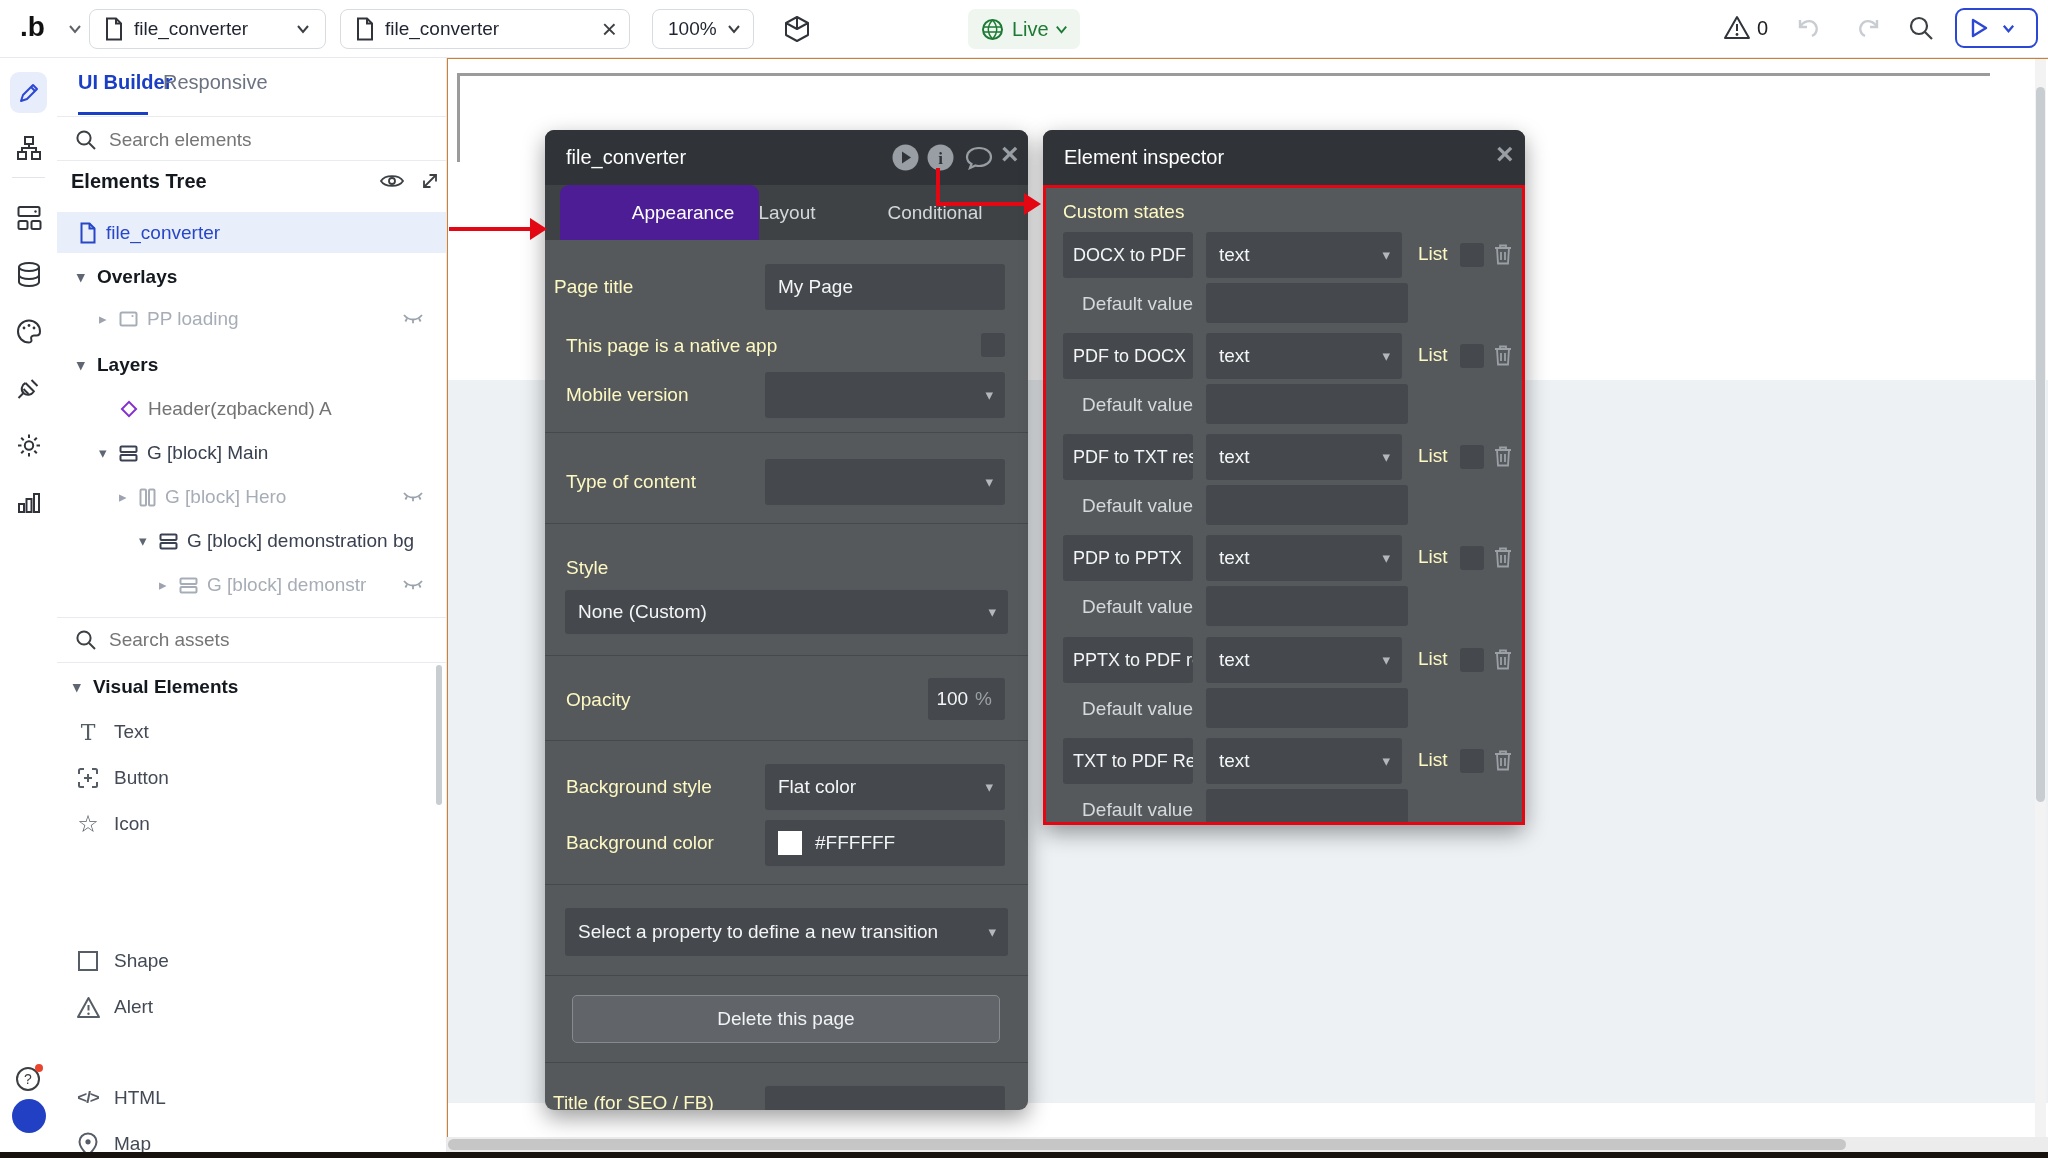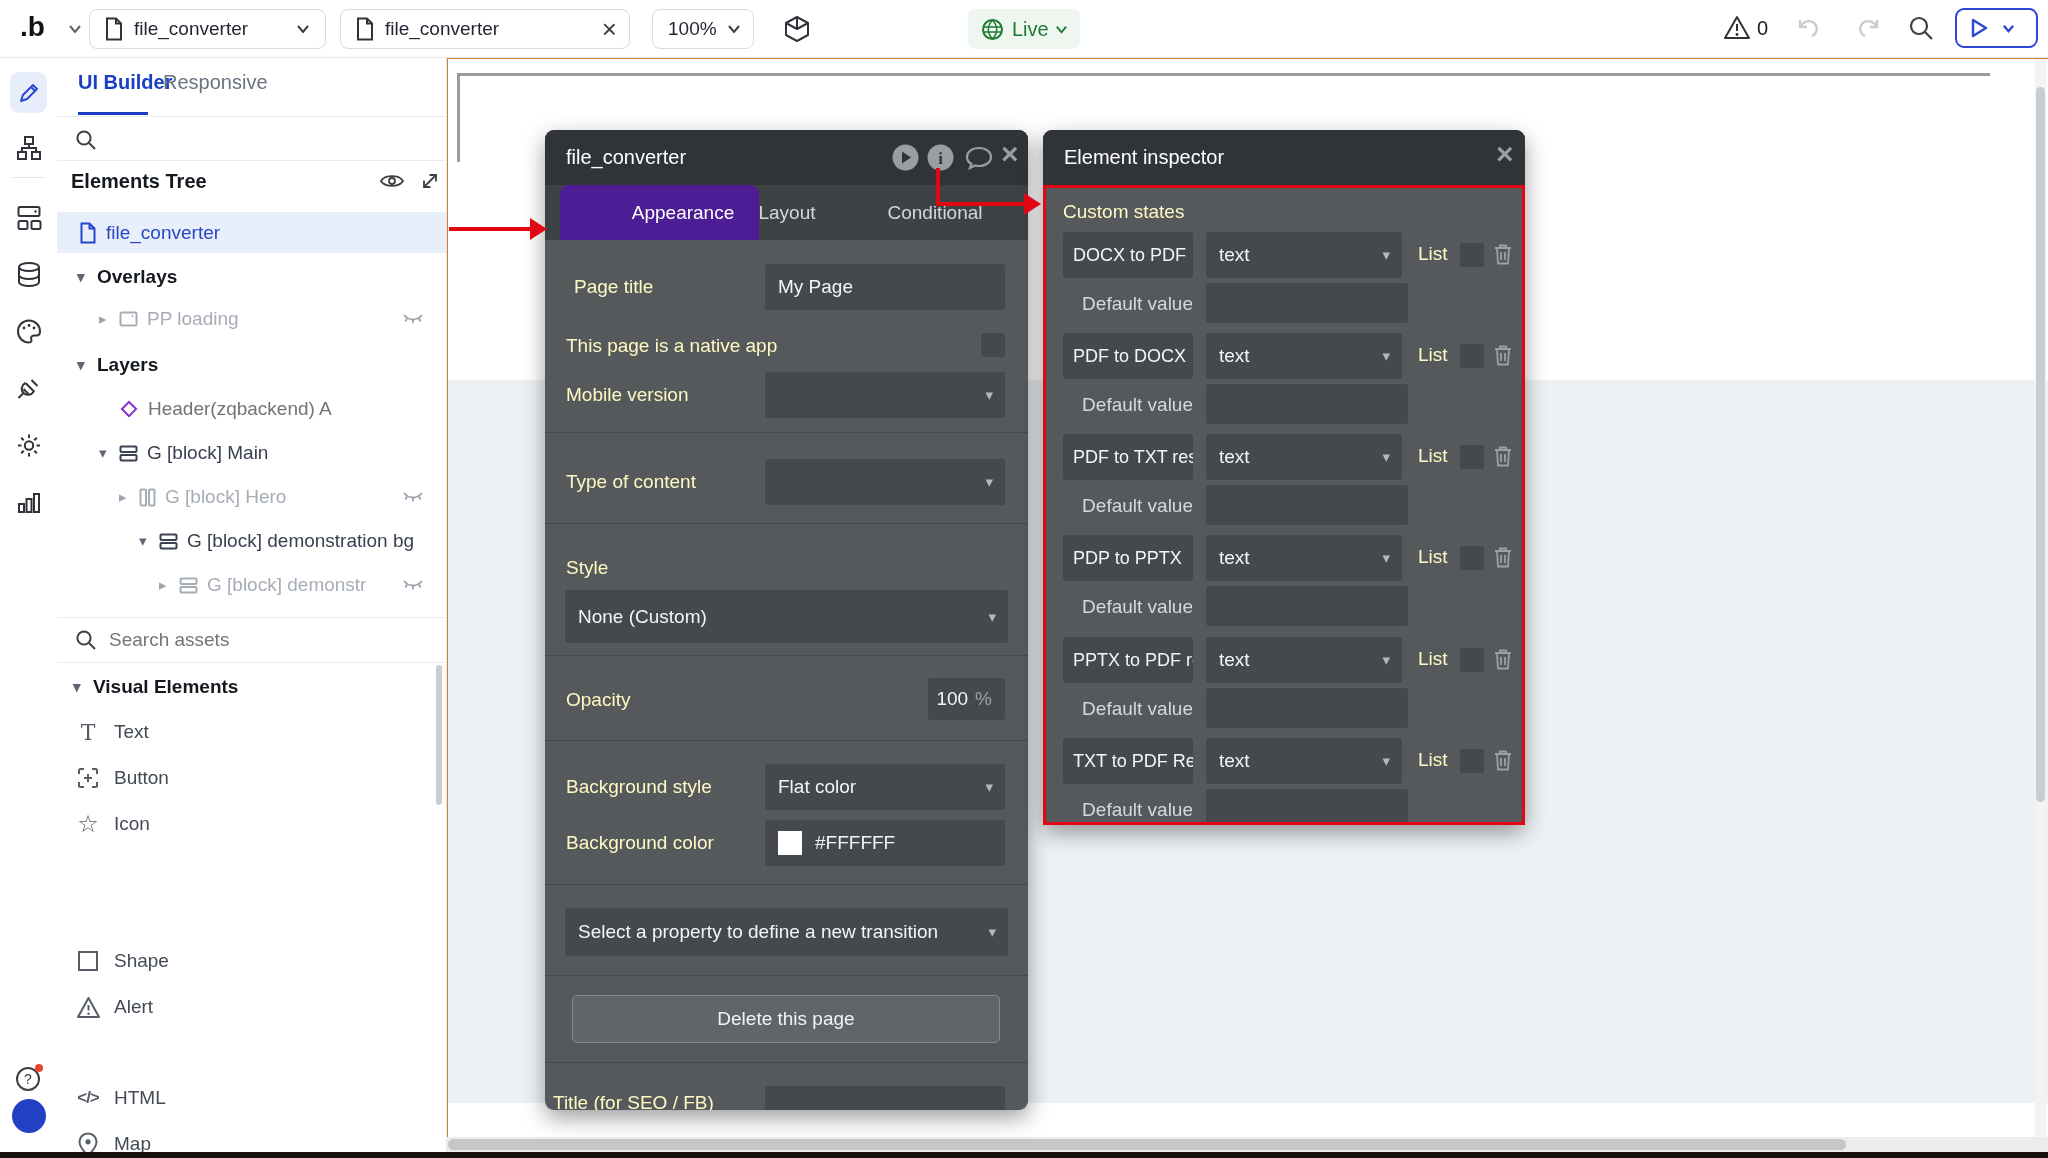--- a/index.html
+++ b/index.html
@@ -251,20 +251,21 @@
     <div class="abs" style="left:21px;top:55px;width:70px;height:3px;background:#1a3fc4;"></div>
     <div class="abs" style="left:106px;top:14px;font-size:20px;color:#6b7280;">Responsive</div>
     <div class="lp-div" style="top:59px;"></div>
 
     <span class="abs" style="left:18px;top:72px;">
       <svg width="22" height="22" viewBox="0 0 22 22">
           <circle cx="9" cy="9" r="6.6" fill="none" stroke="#3c4043" stroke-width="2"></circle>
           <line x1="14" y1="14" x2="20" y2="20" stroke="#3c4043" stroke-width="2"></line>
         </svg>
     </span>
+    <input class="abs" style="left: 50px; top: 66px; width: 300px; height: 32px; border: none; outline: none; font-size: 19px; font-family: &quot;Liberation Sans&quot;, sans-serif; color: rgb(32, 33, 36);" placeholder="Search elements">
     <div class="lp-div" style="top:103px;"></div>
 
     <div class="abs" style="left:14px;top:113px;font-size:20px;font-weight:700;color:#14181f;">Elements Tree</div>
     <span class="abs" style="left:322px;top:113px;">
       <svg width="26" height="22" viewBox="0 0 26 22">
           <path d="M2 11 C6 4.5 20 4.5 24 11 C20 17.5 6 17.5 2 11 Z" fill="none" stroke="#3c4043" stroke-width="1.8"></path>
           <circle cx="13" cy="11" r="3" fill="none" stroke="#3c4043" stroke-width="1.8"></circle>
         </svg>
     </span>
     <span class="abs" style="left:362px;top:113px;">
@@ -467,42 +468,42 @@
       <span class="abs" style="left:456px;top:9px;font-size:30px;font-weight:700;color:#989ea4;line-height:1;">×</span>
     </div>
 
     <div class="tabstrip">
       <div class="dtab active" style="left:15px;width:152px;">Appearance</div>
       <div class="dtab" style="left:182px;width:120px;">Layout</div>
       <div class="dtab" style="left:320px;width:140px;">Conditional</div>
     </div>
 
     <div class="abs" style="left:0;top:110px;width:483px;height:870px;overflow:hidden;border-radius:0 0 9px 9px;">
-      <div class="dlabel" style="left:29px;top:36px;text-align:center;">Page title</div>
+      <div class="dlabel" style="left:9px;top:36px;text-align:center;">Page title</div>
       <div class="dinput" style="left:220px;top:24px;width:240px;height:46px;">My Page</div>
 
       <div class="dlabel" style="left:21px;top:95px;">This page is a native app</div>
       <div class="checkbox" style="left:436px;top:93px;"></div>
 
       <div class="dlabel" style="left:21px;top:144px;">Mobile version</div>
       <div class="dinput ddrop" style="left:220px;top:132px;width:240px;height:46px;">
           <span class="chev">▾</span>
         </div>
 
       <div class="ddiv" style="top:192px;"></div>
 
       <div class="dlabel" style="left:21px;top:231px;">Type of content</div>
       <div class="dinput ddrop" style="left:220px;top:219px;width:240px;height:46px;">
           <span class="chev">▾</span>
         </div>
 
       <div class="ddiv" style="top:283px;"></div>
 
       <div class="dlabel" style="left:21px;top:317px;">Style</div>
-      <div class="dinput ddrop" style="left:20px;top:350px;width:443px;height:53px;">
+      <div class="dinput ddrop" style="left:20px;top:350px;width:443px;height:44px;">
           <span>None (Custom)</span>
           <span class="chev">▾</span>
         </div>
 
       <div class="ddiv" style="top:415px;"></div>
 
       <div class="dlabel" style="left:21px;top:449px;">Opacity</div>
       <div class="dinput" style="left:383px;top:438px;width:77px;height:42px;justify-content:flex-end;">
         <span>100</span>
         <span style="color:#9aa0a6;margin-left:7px;">%</span>

